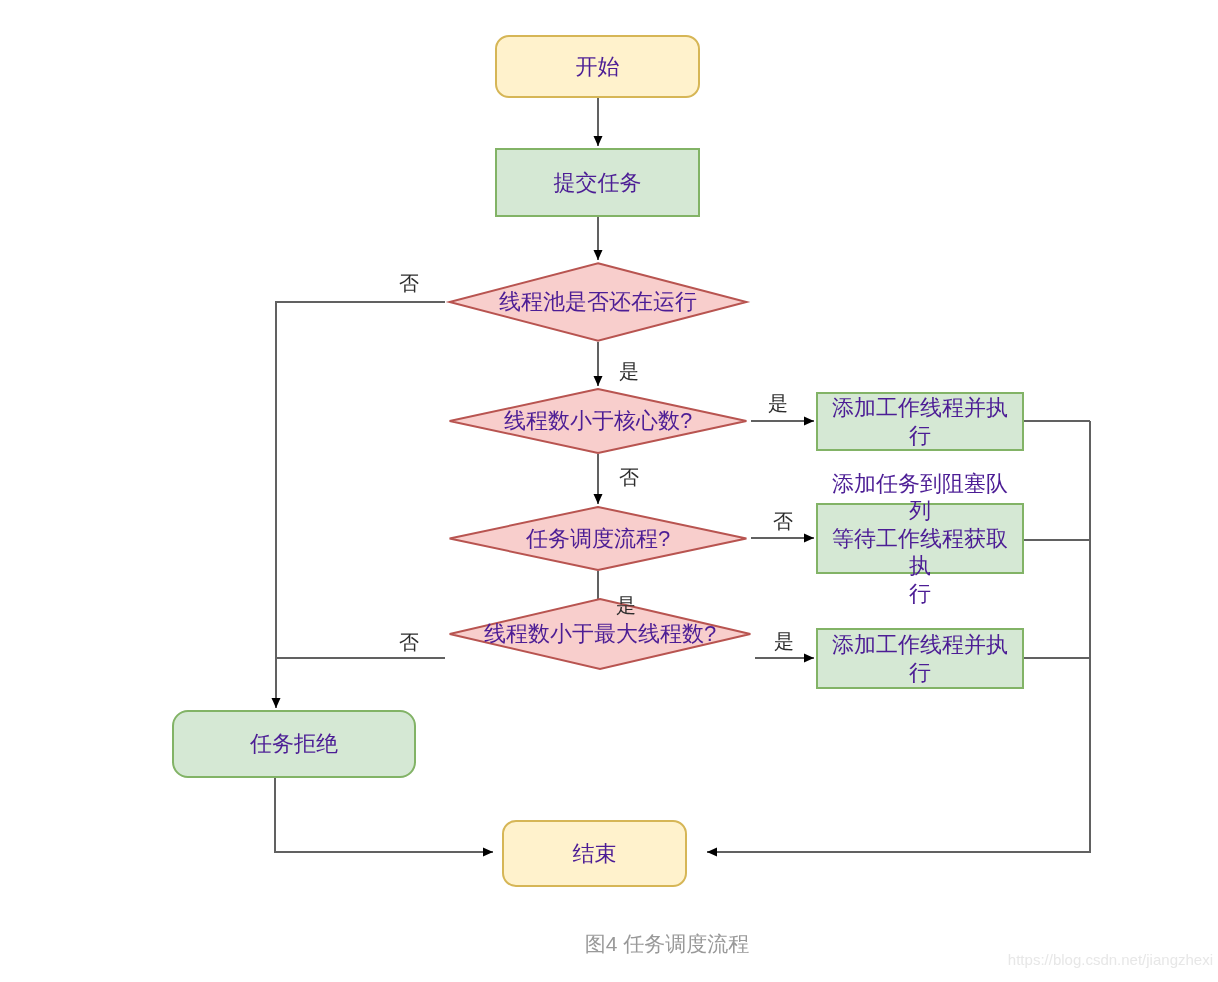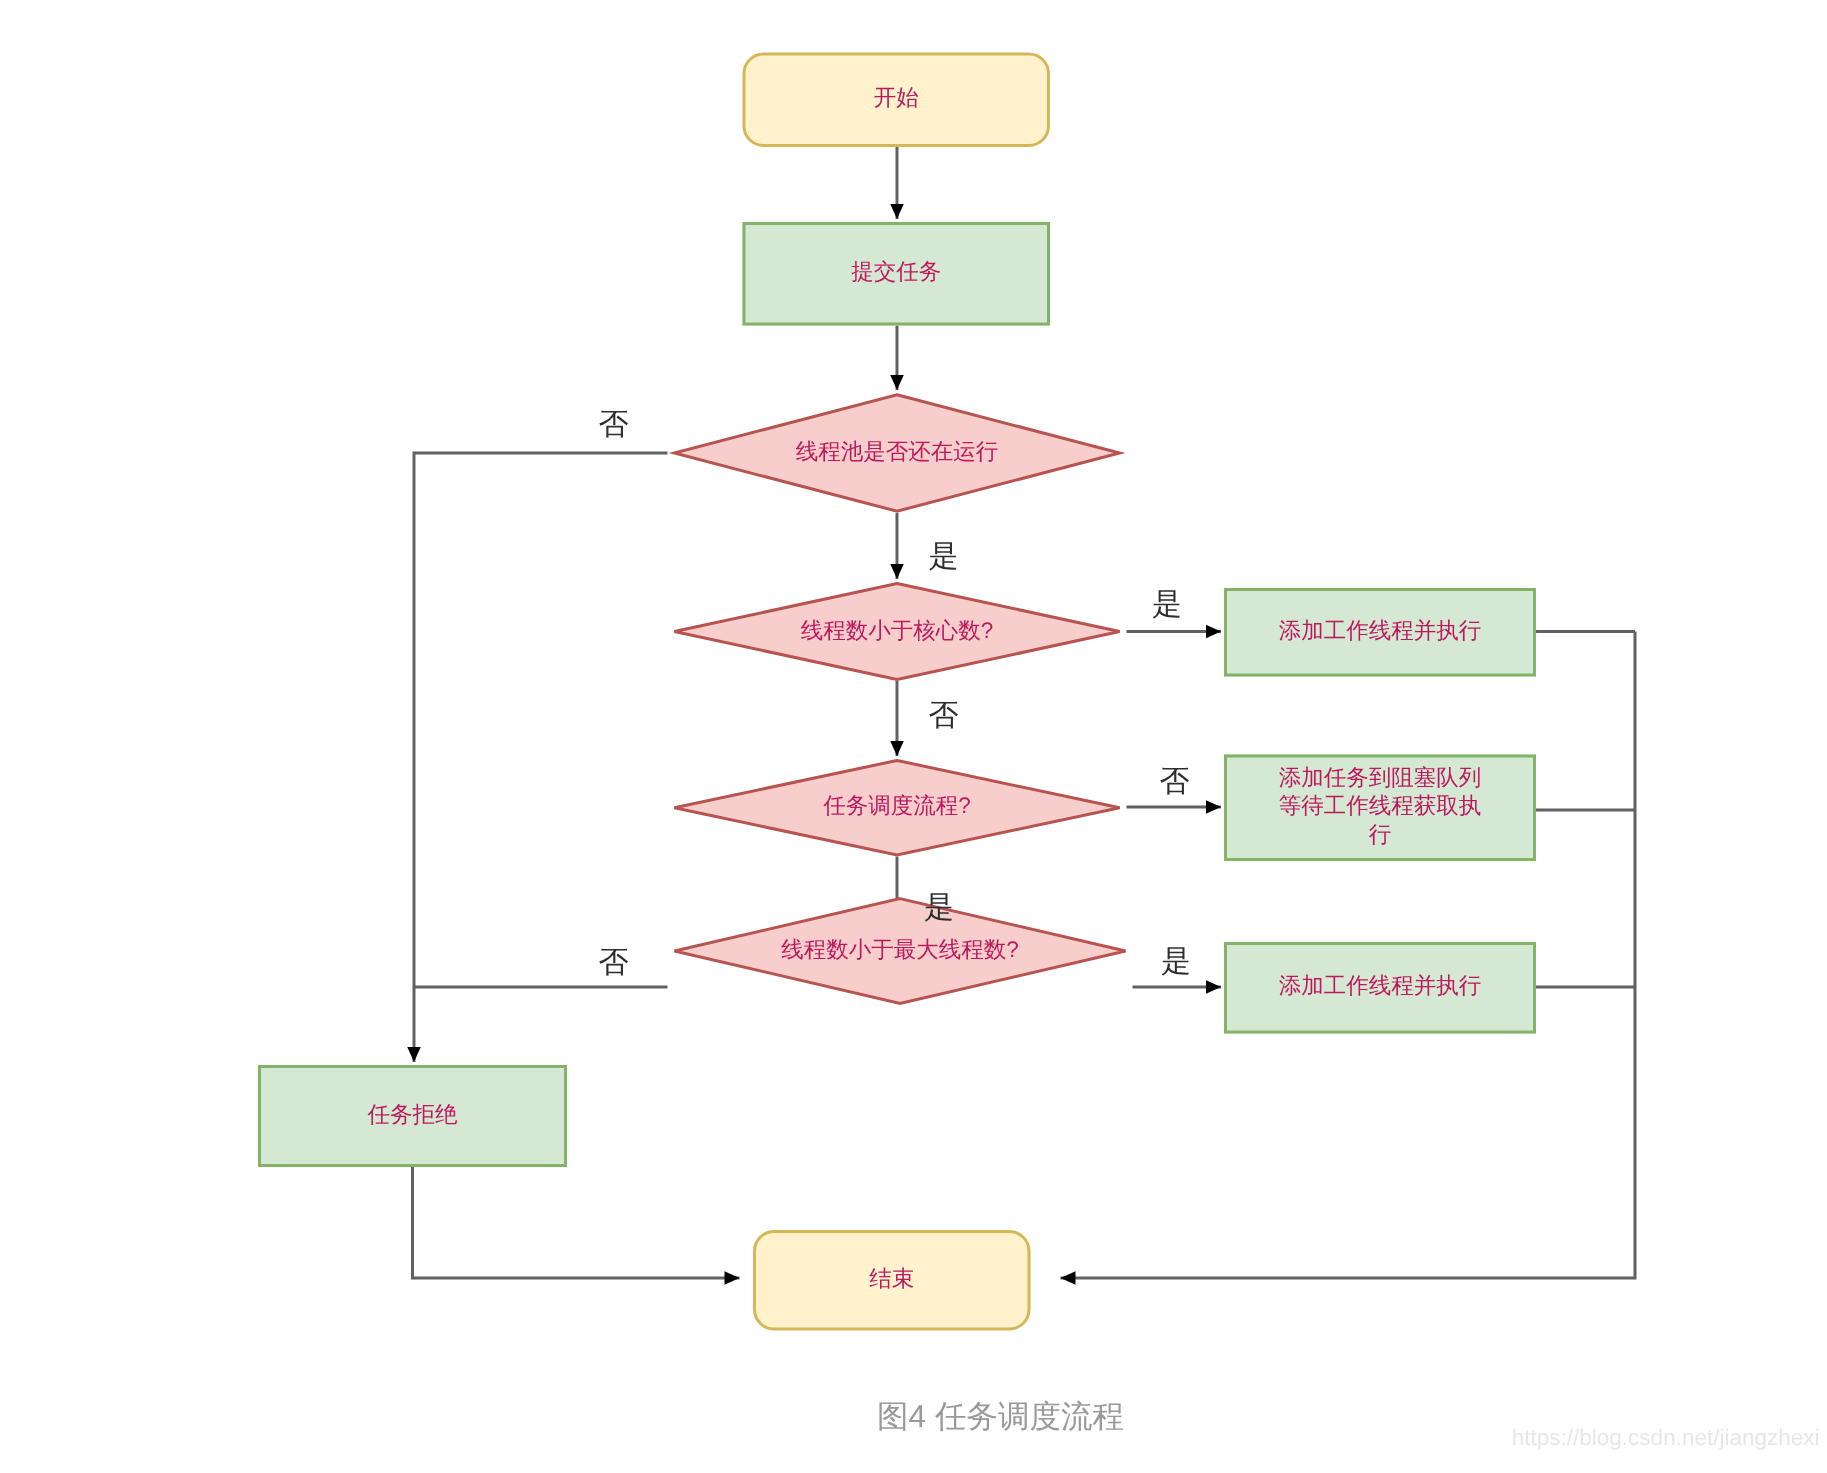--- a/index.html
+++ b/index.html
@@ -25,23 +25,23 @@
     fill: none;
     stroke: #616161;
     stroke-width: 2;
   }
   .node {
     position: absolute;
     display: flex;
     align-items: center;
     justify-content: center;
     box-sizing: border-box;
-    font-size: 15px;
+    font-size: 22px;
     line-height: 1.25;
-    color: #be185d;
+    color: #4c1d95;
     text-align: center;
   }
   .terminal {
     background: #fff2cc;
     border: 2px solid #d6b656;
     border-radius: 14px;
   }
   .process {
     background: #d5e8d4;
     border: 2px solid #82b366;
@@ -167,21 +167,21 @@
     <svg class="shape" viewBox="0 0 100 100" preserveAspectRatio="none">
       <polygon points="50,1.5 98.5,50 50,98.5 1.5,50" vector-effect="non-scaling-stroke"></polygon>
     </svg>
     <span class="nlabel">线程数小于最大线程数?</span>
   </div>
 
   <div class="node process" style="left:816px; top:628px; width:208px; height:61px;">
     <span class="nlabel">添加工作线程并执行</span>
   </div>
 
-  <div class="node process" style="left:172px; top:710px; width:206px; height:68px;">
+  <div class="node process" style="left:172px; top:710px; width:244px; height:68px;border-radius:16px;">
     <span class="nlabel">任务拒绝</span>
   </div>
 
   <div class="node terminal" style="left:479px; top:820px; width:185px; height:67px;margin-left:23px;">
     <span class="nlabel">结束</span>
   </div>
 
   <div class="edge-label" style="left:409px; top:283px;">否</div>
   <div class="edge-label" style="left:629px; top:371px;">是</div>
   <div class="edge-label" style="left:778px; top:403px;">是</div>

